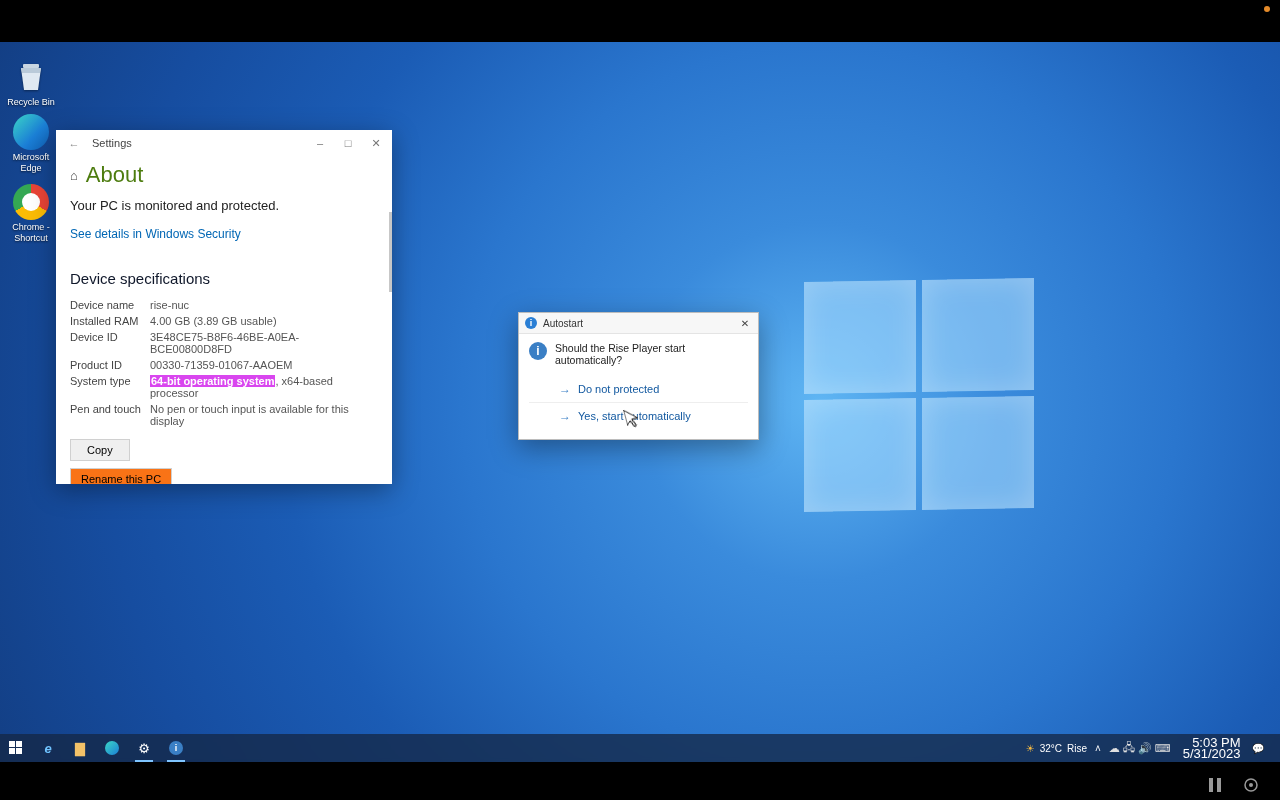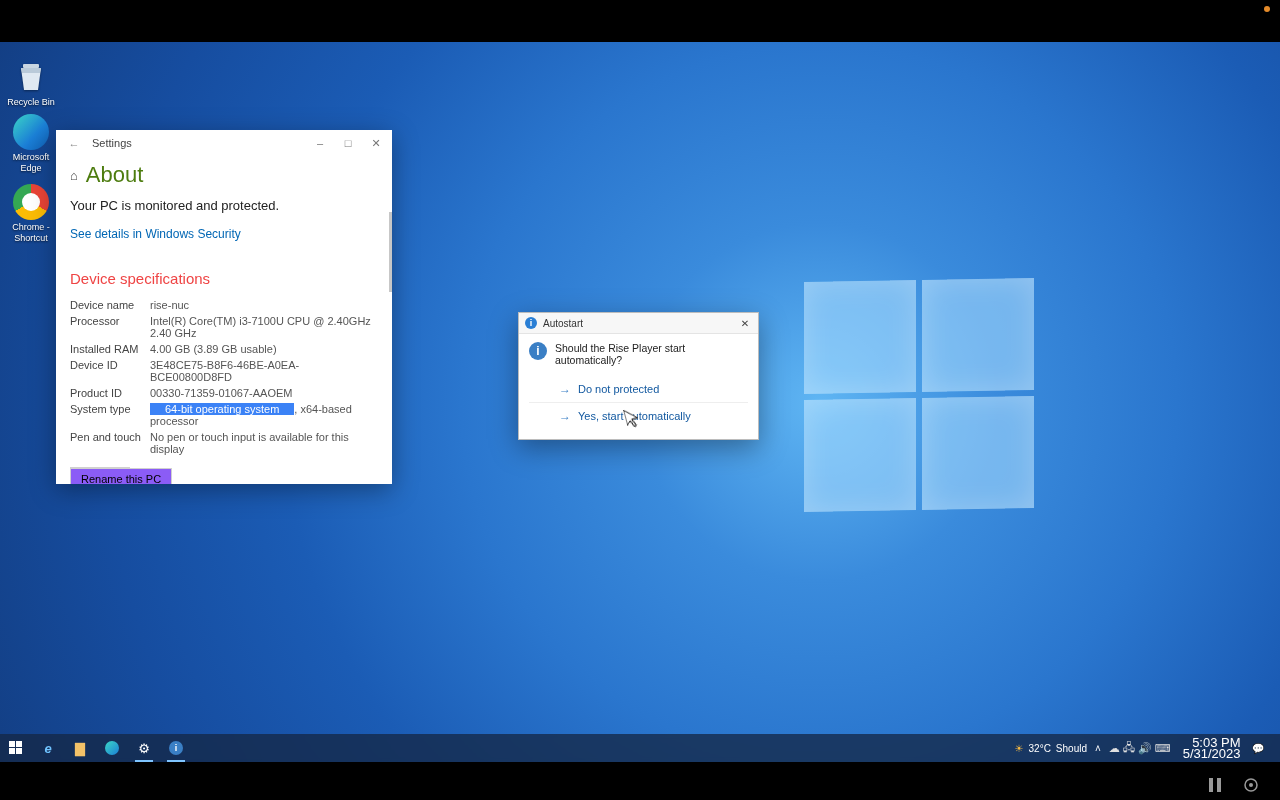--- a/index.html
+++ b/index.html
@@ -47,27 +47,27 @@
   .sw-title .back{ width:20px; text-align:center; color:#888; cursor:default;}
   .sw-title .ttl{ margin-left:8px;}
   .sw-title .spacer{flex:1;}
   .sw-ctrl{ width:28px; height:26px; display:flex; align-items:center; justify-content:center; color:#777; cursor:default;}
   .sw-body{ padding:4px 14px 8px 14px; height:328px; overflow:hidden; position:relative;}
   .sw-body .hdr{ display:flex; align-items:center; gap:8px; margin-top:2px;}
   .sw-body .hdr .home-ico{ font-size:13px; color:#444;}
   .sw-body .hdr h1{ font-weight:400; font-size:22px; color:#4d7c0f;}
   .sw-body .line1{ margin-top:10px; font-size:13px; color:#222;}
   .sw-body .link{ color:#0066b4; font-size:12px; margin-top:14px; display:inline-block; cursor:pointer;}
-  .sw-body h2{ font-weight:400; font-size:15px; color:#ef4444; margin-top:28px;}
+  .sw-body h2{ font-weight:400; font-size:15px; color:#0f172a; margin-top:28px;}
   .spec-table{ margin-top:10px; width:100%; border-collapse:collapse;}
   .spec-table td{ font-size:11px; color:#555; padding:2px 4px 2px 0; vertical-align:top;margin-top:24px;}
   .spec-table td.k{ width:80px; color:#444;}
-  .hl{ background:#3b82f6; color:#fff; padding:0 15px;}
+  .hl{ background:#d946ef; color:#fff; padding:0 1px;font-weight:bold;}
   .copy-btn{ margin-top:10px; padding:4px 16px; font-size:11px; background:#efefef; border:1px solid #d0d0d0; cursor:default;}
-  .rename-btn{ position:absolute; bottom:-6px; left:14px; padding:4px 10px; font-size:11px; background:#8b5cf6; border:1px solid #d0d0d0;text-decoration:underline;}
+  .rename-btn{ position:absolute; bottom:-6px; left:14px; padding:4px 10px; font-size:11px; background:#f97316; border:1px solid #d0d0d0;text-decoration:underline;}
   .sw-scroll{ position:absolute; right:0; top:56px; width:3px; height:80px; background:#c7c7c7;}
 
   
   .dlg{
     position:absolute; left:518px; top:270px; width:241px; background:#fff;
     border:1px solid #bcbcbc; box-shadow:0 8px 26px rgba(0,0,0,.35);
   }
   .dlg-title{ height:21px; background:#f7f7f7; display:flex; align-items:center; padding:0 4px 0 6px; font-size:10px; color:#333; border-bottom:1px solid #e4e4e4;}
   .dlg-title .info{ width:12px; height:12px; border-radius:50%; background:#2a7fd5; color:#fff; font-size:9px; display:flex; align-items:center; justify-content:center; font-weight:bold; margin-right:6px;}
   .dlg-title .x{ margin-left:auto; width:18px; text-align:center; color:#444; cursor:default;}
@@ -157,24 +157,20 @@
       <div class="line1">Your PC is monitored and protected.</div>
       <a class="link">See details in Windows Security</a>
       <h2>Device specifications</h2>
       <table class="spec-table">
         <tbody>
             <tr>
               <td class="k">Device name</td>
               <td>rise-nuc</td>
             </tr>
         <tr>
-              <td class="k">Processor</td>
-              <td>Intel(R) Core(TM) i3-7100U CPU @ 2.40GHz   2.40 GHz</td>
-            </tr>
-        <tr>
               <td class="k">Installed RAM</td>
               <td>4.00 GB (3.89 GB usable)</td>
             </tr>
         <tr>
               <td class="k">Device ID</td>
               <td>3E48CE75-B8F6-46BE-A0EA-BCE00800D8FD</td>
             </tr>
         <tr>
               <td class="k">Product ID</td>
               <td>00330-71359-01067-AAOEM</td>
@@ -245,21 +241,21 @@
         <span class="tb-glyph">⚙</span>
       </div>
     <div class="tb-item active">
         <span style="width:14px;height:14px;border-radius:50%;background:#3a7fc5;color:#fff;display:flex;align-items:center;justify-content:center;font-size:9px;font-weight:bold">i</span>
       </div>
     <div class="tb-sep"></div>
     <div class="tray">
       <div class="weather">
         <span style="color:#f5b942">☀</span>
         <span>32°C</span>
-        <span>Should</span>
+        <span>Rise</span>
       </div>
       <span>˄</span>
       <div class="strip-icons">
         <span>☁</span>
         <span>🖧</span>
         <span>🔊</span>
         <span>⌨</span>
       </div>
       <div class="clock">
         <div>5:03 PM</div>

